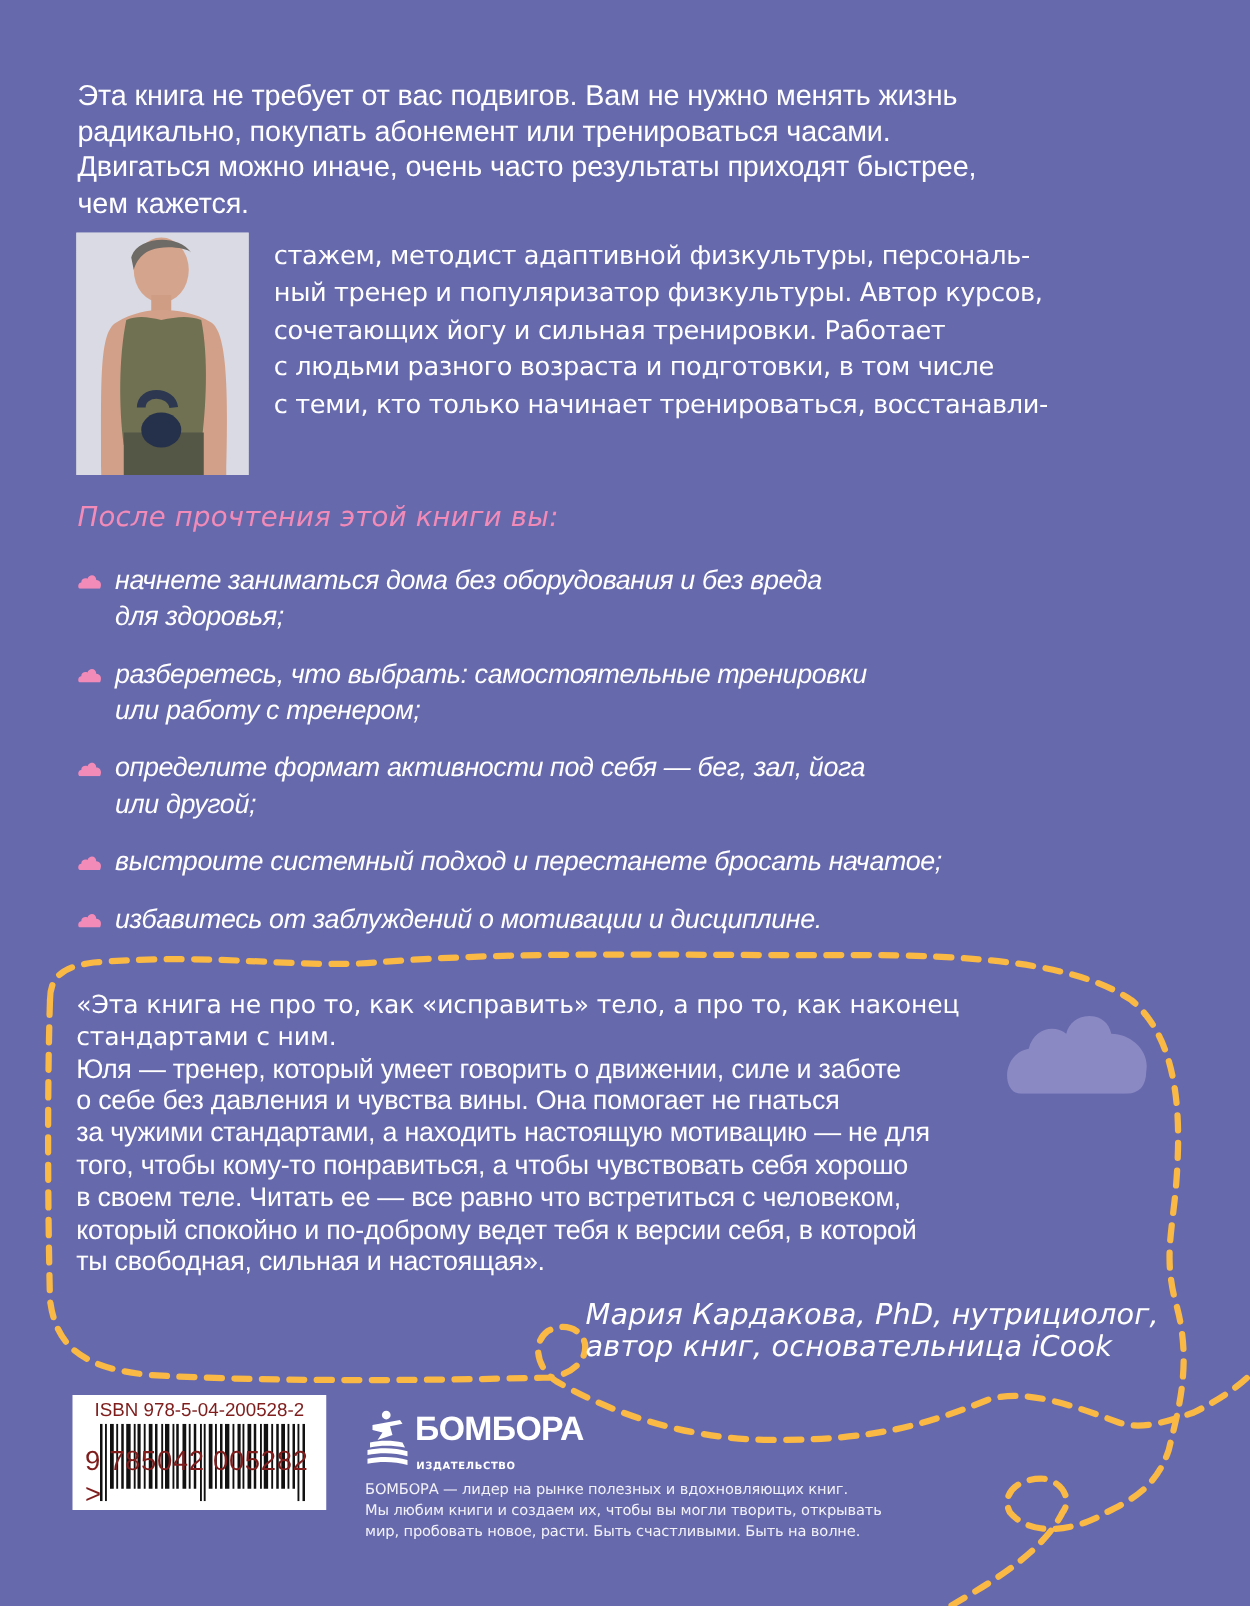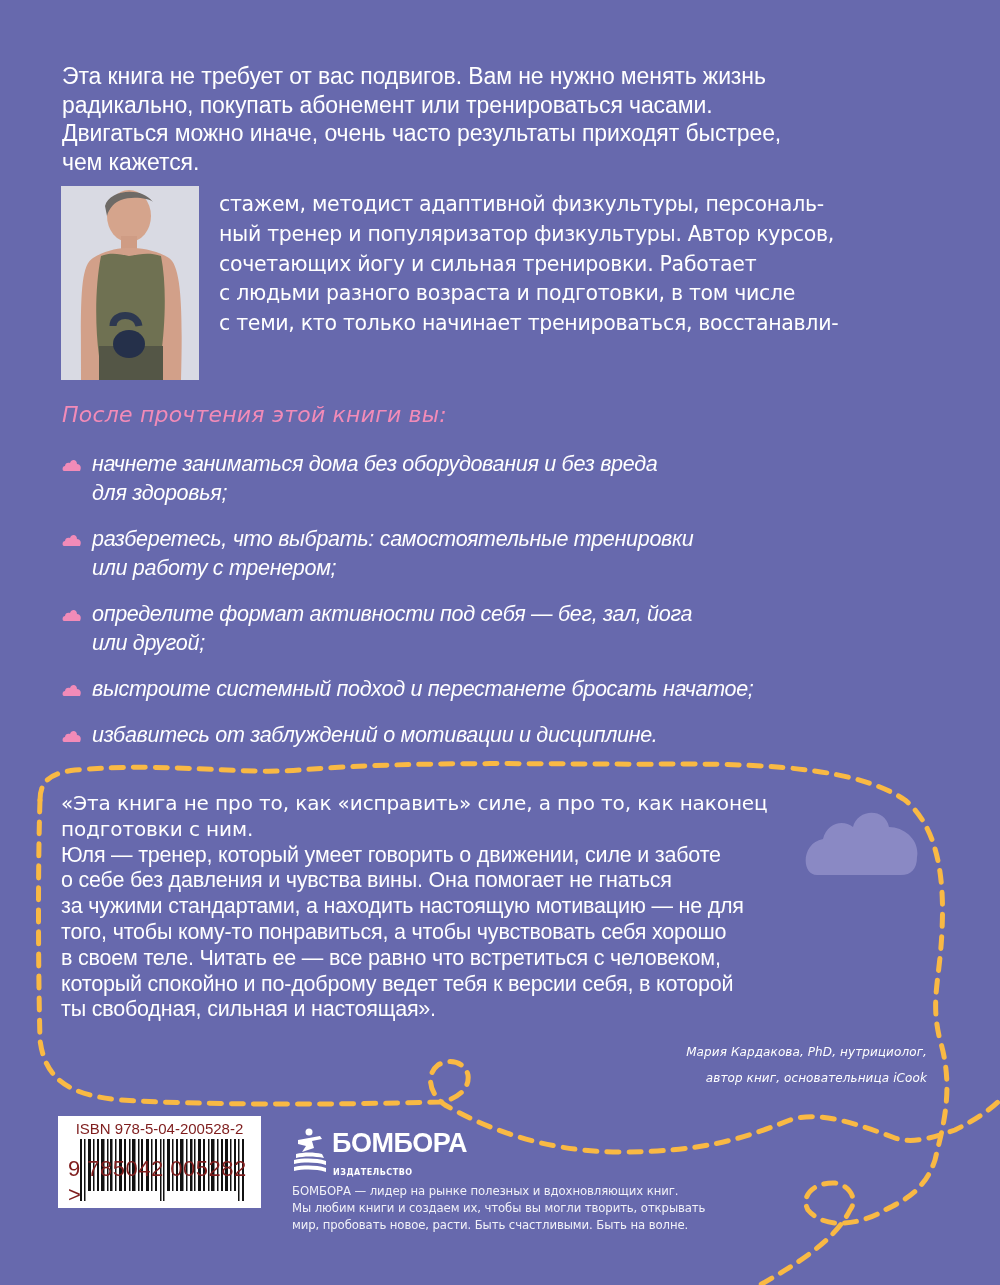--- a/index.html
+++ b/index.html
@@ -37,22 +37,22 @@
   .bullets li + li { margin-top:17px; }
   .bullets .cloud-bullet { position:absolute; left:0; top:9px; width:20px; height:12px; }
   .bg-cloud { left:805px; top:805px; width:115px; height:70px; }
   .quote {
     left:61px; top:791px; width:870px;
     font-family:"Liberation Sans", sans-serif;
     font-size:21.5px; line-height:25.8px; letter-spacing:-0.2px;
   }
   .quote .q1 { font-family:"DejaVu Sans", sans-serif; font-size:20px; letter-spacing:-0.1px; }
   .author {
-    right:73px; top:1039px; text-align:right; font-style:italic;
-    font-size:12px; line-height:26px; letter-spacing:0.1px;
+    right:73px; top:1039px; font-style:italic;
+    font-size:23px; line-height:26px; letter-spacing:0.1px;
   }
   .path-svg { left:0; top:0; width:1000px; height:1285px; pointer-events:none; }
   .barcode-box {
     left:58px; top:1116px; width:203px; height:92px; background:#ffffff; color:#7f1d1d;
     font-family:"Liberation Sans", sans-serif;
   }
   .isbn-text { position:absolute; left:0; width:100%; top:4px; text-align:center; font-size:15px; }
   .bars { position:absolute; left:22px; top:23px; width:170px; height:62px; }
   .barcode-digits { position:absolute; left:10px; bottom:0px; font-size:22px; letter-spacing:0.5px; }
   .logo { left:292px; top:1128px; width:170px; height:48px; }
@@ -142,22 +142,22 @@
       </svg>
     <div>избавитесь от заблуждений о мотивации и дисциплине.</div>
   </li>
 </ul>
 
 <svg class="abs bg-cloud" viewBox="0 0 115 70">
   <path d="M12 70 C-4 70,-4 38,18 34 C22 18,38 14,48 22 C52 4,80 2,84 22 C100 22,115 36,112 52 C112 64,106 70,96 70 Z" fill="#8a89c4"></path>
 </svg>
 
 <div class="abs quote">
-  <div class="q1">«Эта книга не про то, как «исправить» силе, а про то, как наконец</div>
-  <div class="q1">подготовки с ним.</div>
+  <div class="q1">«Эта книга не про то, как «исправить» тело, а про то, как наконец</div>
+  <div class="q1">стандартами с ним.</div>
   <div>Юля — тренер, который умеет говорить о движении, силе и заботе</div>
   <div>о себе без давления и чувства вины. Она помогает не гнаться</div>
   <div>за чужими стандартами, а находить настоящую мотивацию — не для</div>
   <div>того, чтобы кому-то понравиться, а чтобы чувствовать себя хорошо</div>
   <div>в своем теле. Читать ее — все равно что встретиться с человеком,</div>
   <div>который спокойно и по-доброму ведет тебя к версии себя, в которой</div>
   <div>ты свободная, сильная и настоящая».</div>
 </div>
 
 <div class="abs author">

